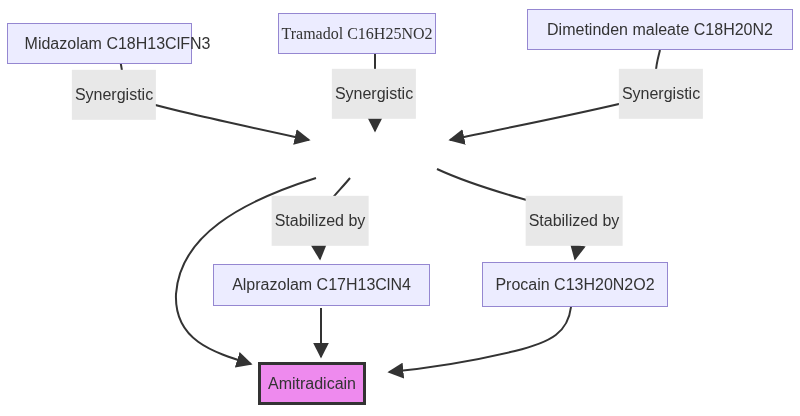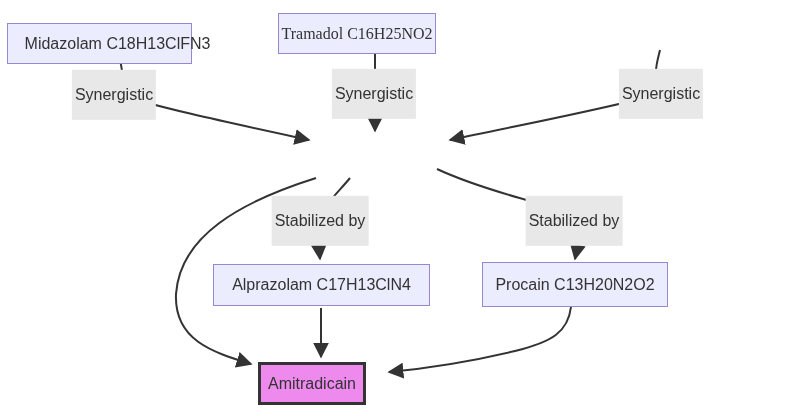--- a/index.html
+++ b/index.html
@@ -74,17 +74,18 @@
   </svg>
 
   <div class="edge-label" style="left:114px; top:95px;">Synergistic</div>
   <div class="edge-label" style="left:374px; top:94px;">Synergistic</div>
   <div class="edge-label" style="left:661px; top:94px;">Synergistic</div>
   <div class="edge-label" style="left:320px; top:221px;">Stabilized by</div>
   <div class="edge-label" style="left:574px; top:221px;">Stabilized by</div>
 
   <div class="node" style="left:7px; top:23px; width:185px; height:41px;padding-left:36px;">Midazolam C18H13ClFN3</div>
   <div class="node" style="left:278px; top:13px; width:158px; height:41px;font-family:Liberation Serif, serif;">Tramadol C16H25NO2</div>
+  <div class="node" style="left:527px; top:9px; width:266px; height:41px;">Dimetinden maleate C18H20N2</div>
   <div class="node" style="left:213px; top:264px; width:217px; height:42px;">Alprazolam C17H13ClN4</div>
   <div class="node" style="left:482px; top:262px; width:186px; height:45px;">Procain C13H20N2O2</div>
   <div class="node final" style="left:258px; top:362px; width:108px; height:43px;">Amitradicain</div>
 
 </div>
 
 </body></html>

